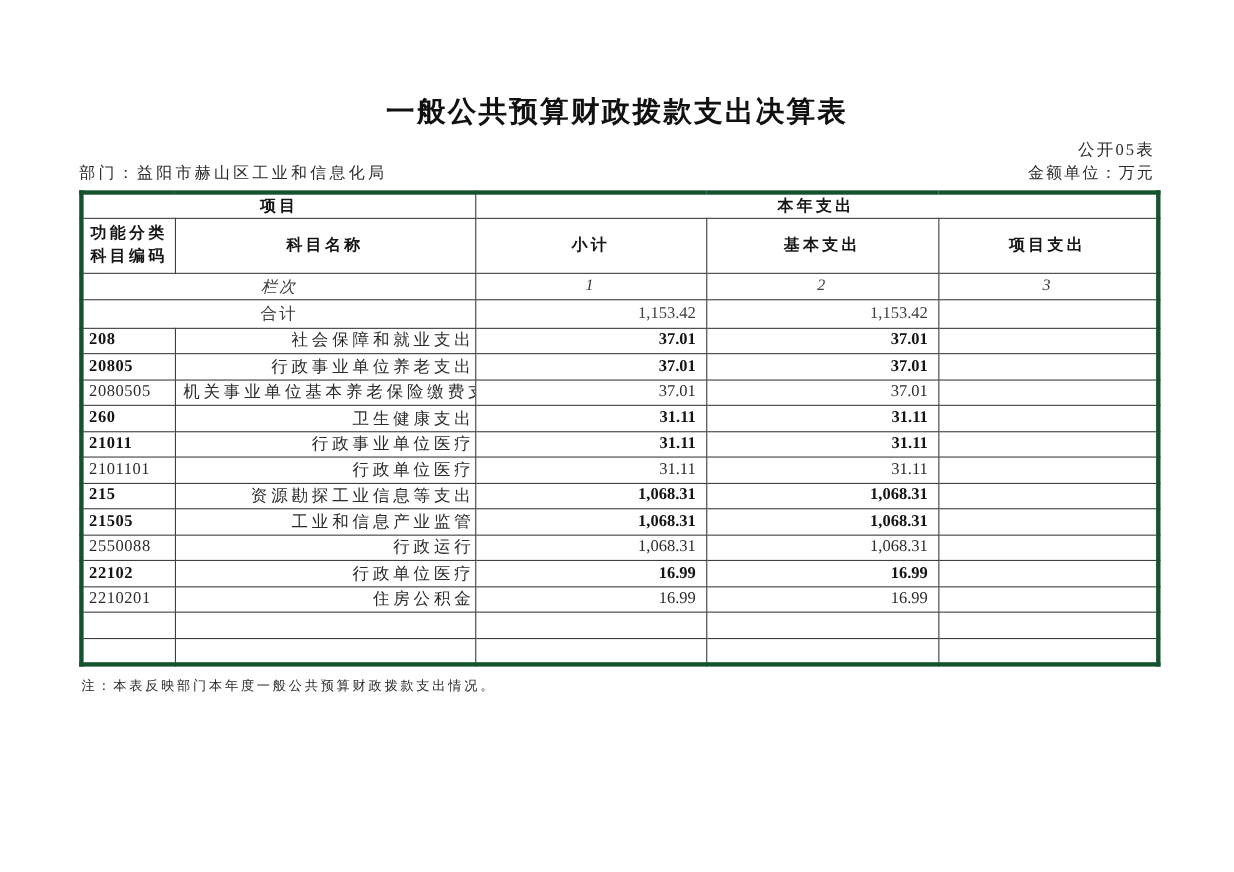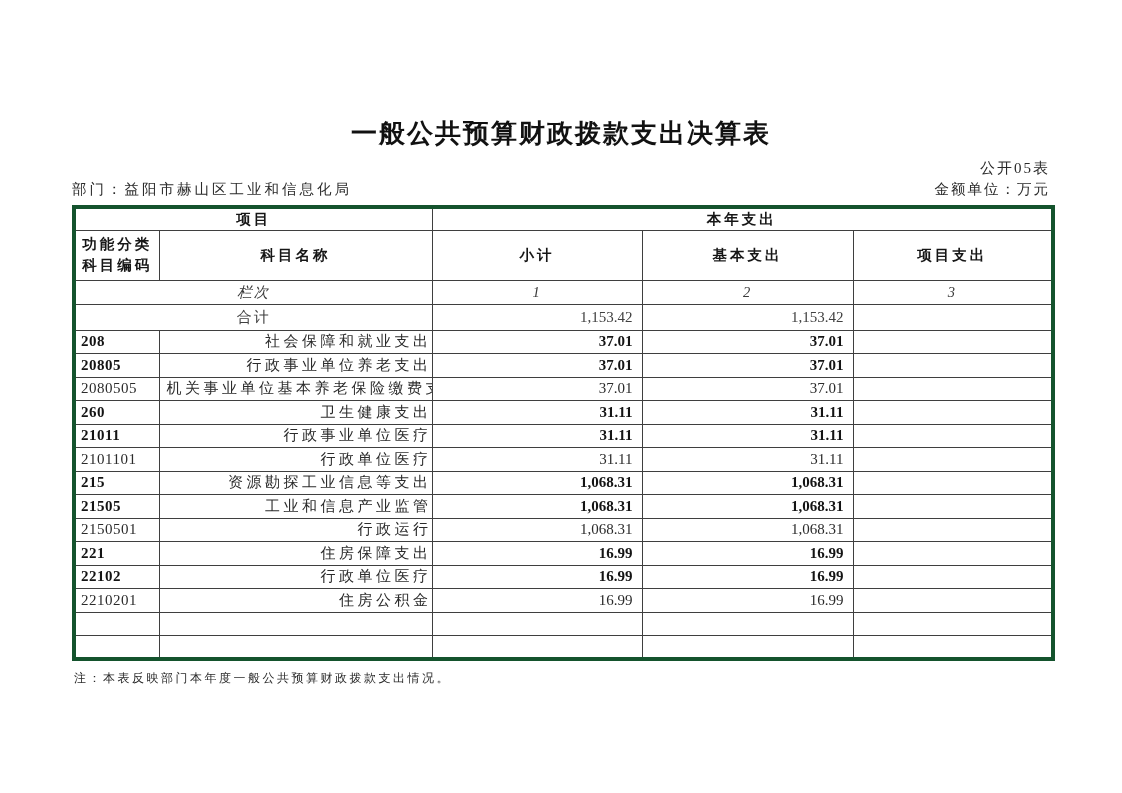--- a/index.html
+++ b/index.html
@@ -4,21 +4,21 @@
 <style>
   * { margin: 0; padding: 0; box-sizing: border-box; }
   html, body { background: #ffffff; }
   body {
     width: 1122px; height: 793px;
     font-family: "Liberation Serif", "DejaVu Serif", serif;
     color: #222222;
     position: relative;
     overflow: hidden;
   }
-  .page { width: 1122px; height: 793px; padding-top: 116px; }
+  .page { width: 1122px; height: 793px; padding-top: 84px; }
 
   .doc-title {
     text-align: center;
     font-size: 26px;
     font-weight: bold;
     letter-spacing: 2px;
     color: #111111;
   }
   .table-no {
     text-align: right;
@@ -176,31 +176,24 @@
           <td class="num"></td>
         </tr>
         <tr class="data-row bold-row">
           <td class="code">21505</td>
           <td class="name">工业和信息产业监管</td>
           <td class="num">1,068.31</td>
           <td class="num">1,068.31</td>
           <td class="num"></td>
         </tr>
         <tr class="data-row">
-          <td class="code">2150501</td>
+          <td class="code">2550088</td>
           <td class="name indent">行政运行</td>
           <td class="num">1,068.31</td>
           <td class="num">1,068.31</td>
-          <td class="num"></td>
-        </tr>
-        <tr class="data-row bold-row">
-          <td class="code">221</td>
-          <td class="name">住房保障支出</td>
-          <td class="num">16.99</td>
-          <td class="num">16.99</td>
           <td class="num"></td>
         </tr>
         <tr class="data-row bold-row">
           <td class="code">22102</td>
           <td class="name">行政单位医疗</td>
           <td class="num">16.99</td>
           <td class="num">16.99</td>
           <td class="num"></td>
         </tr>
         <tr class="data-row">

